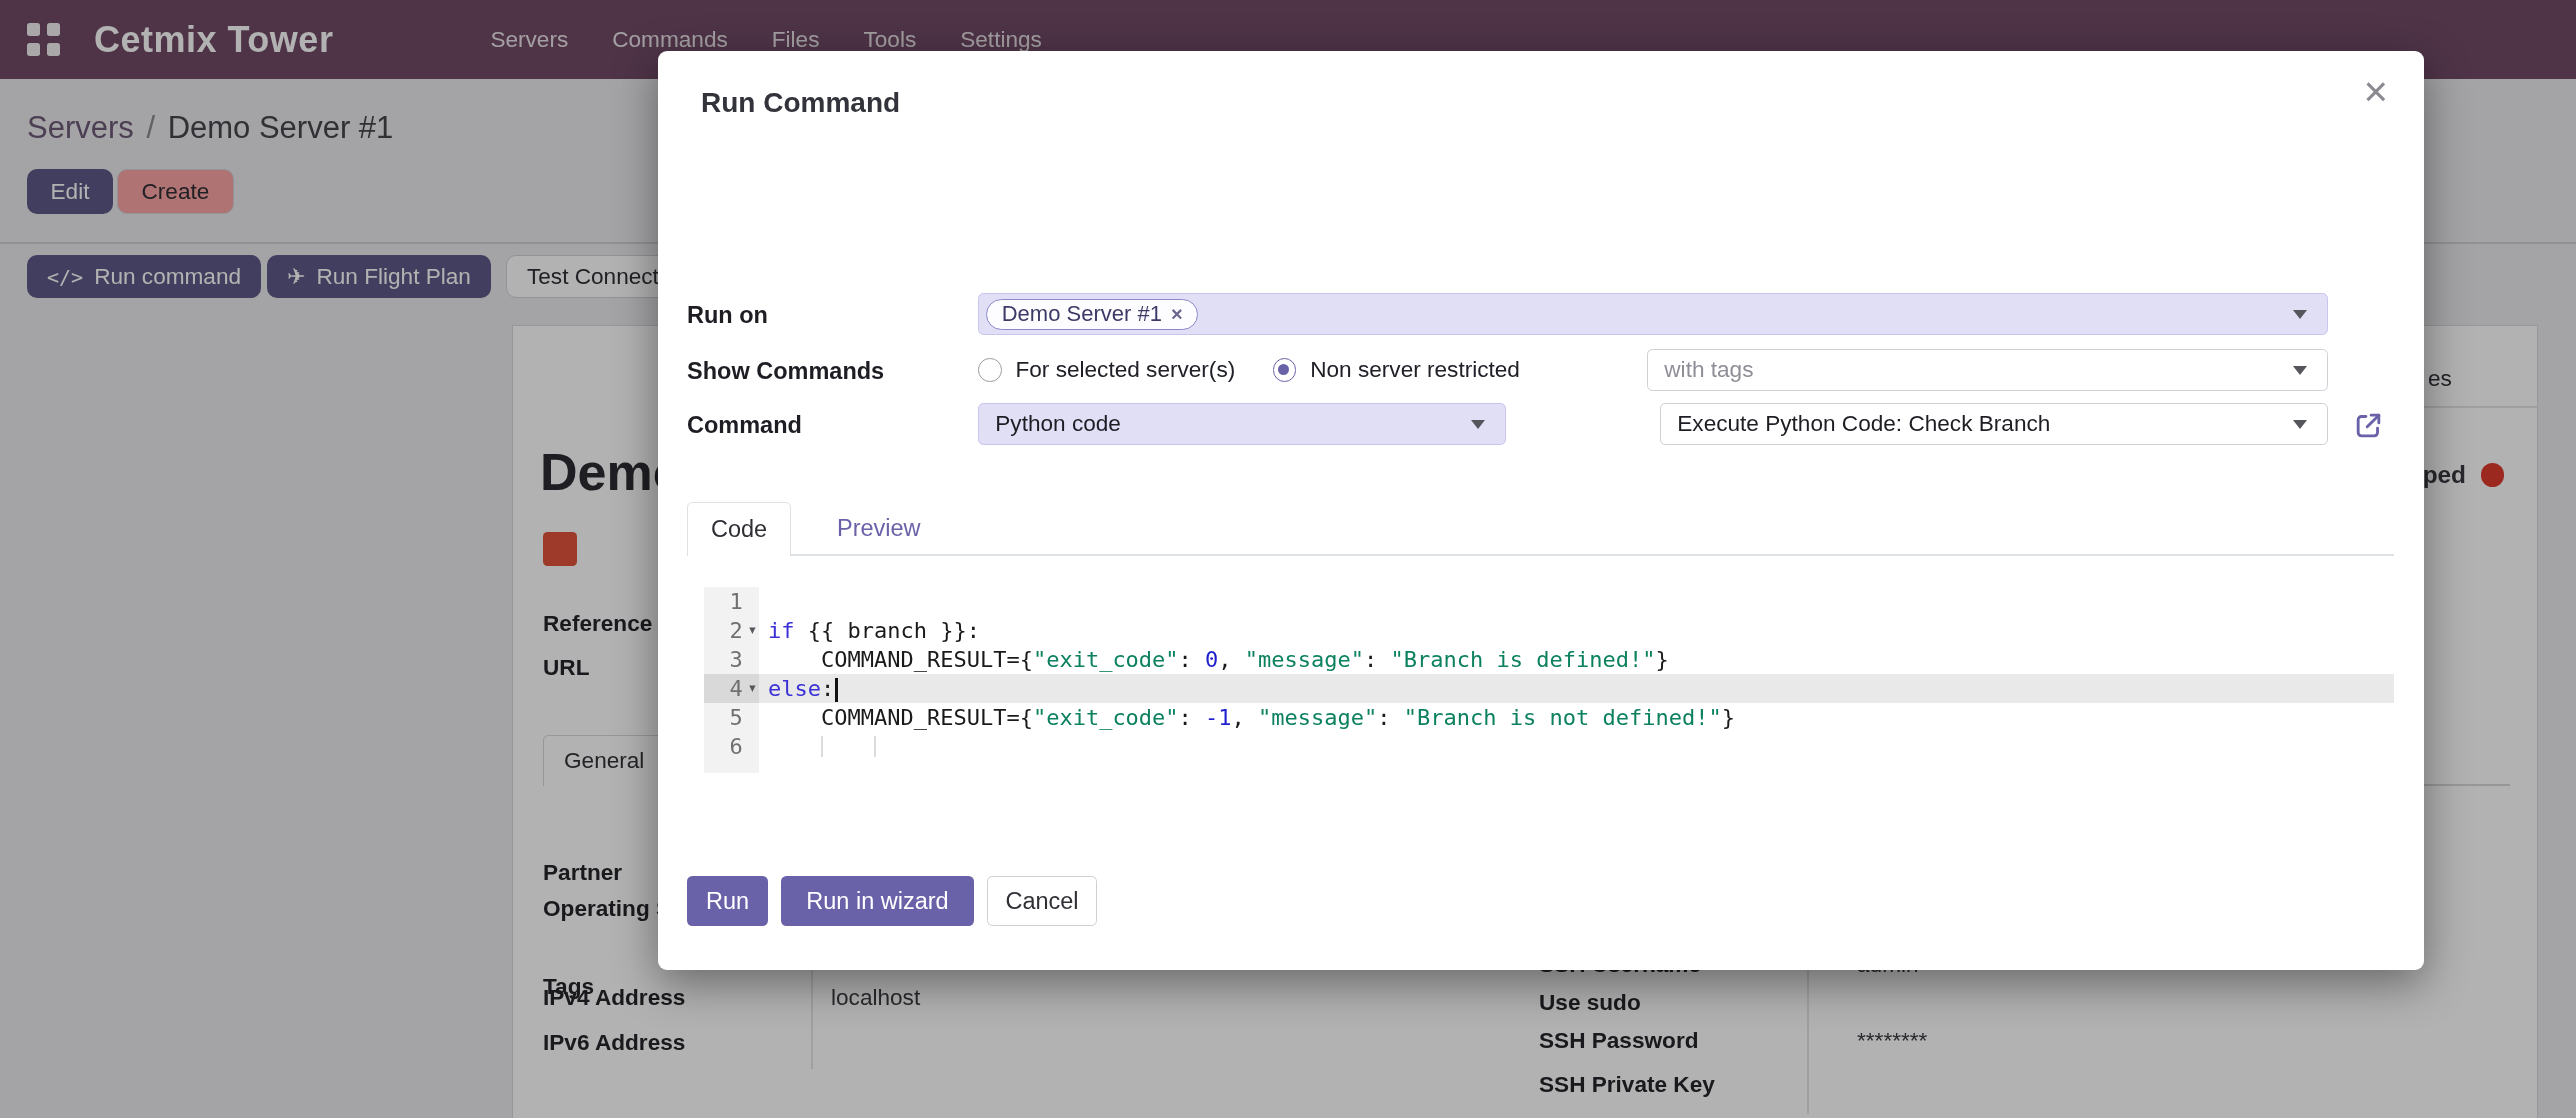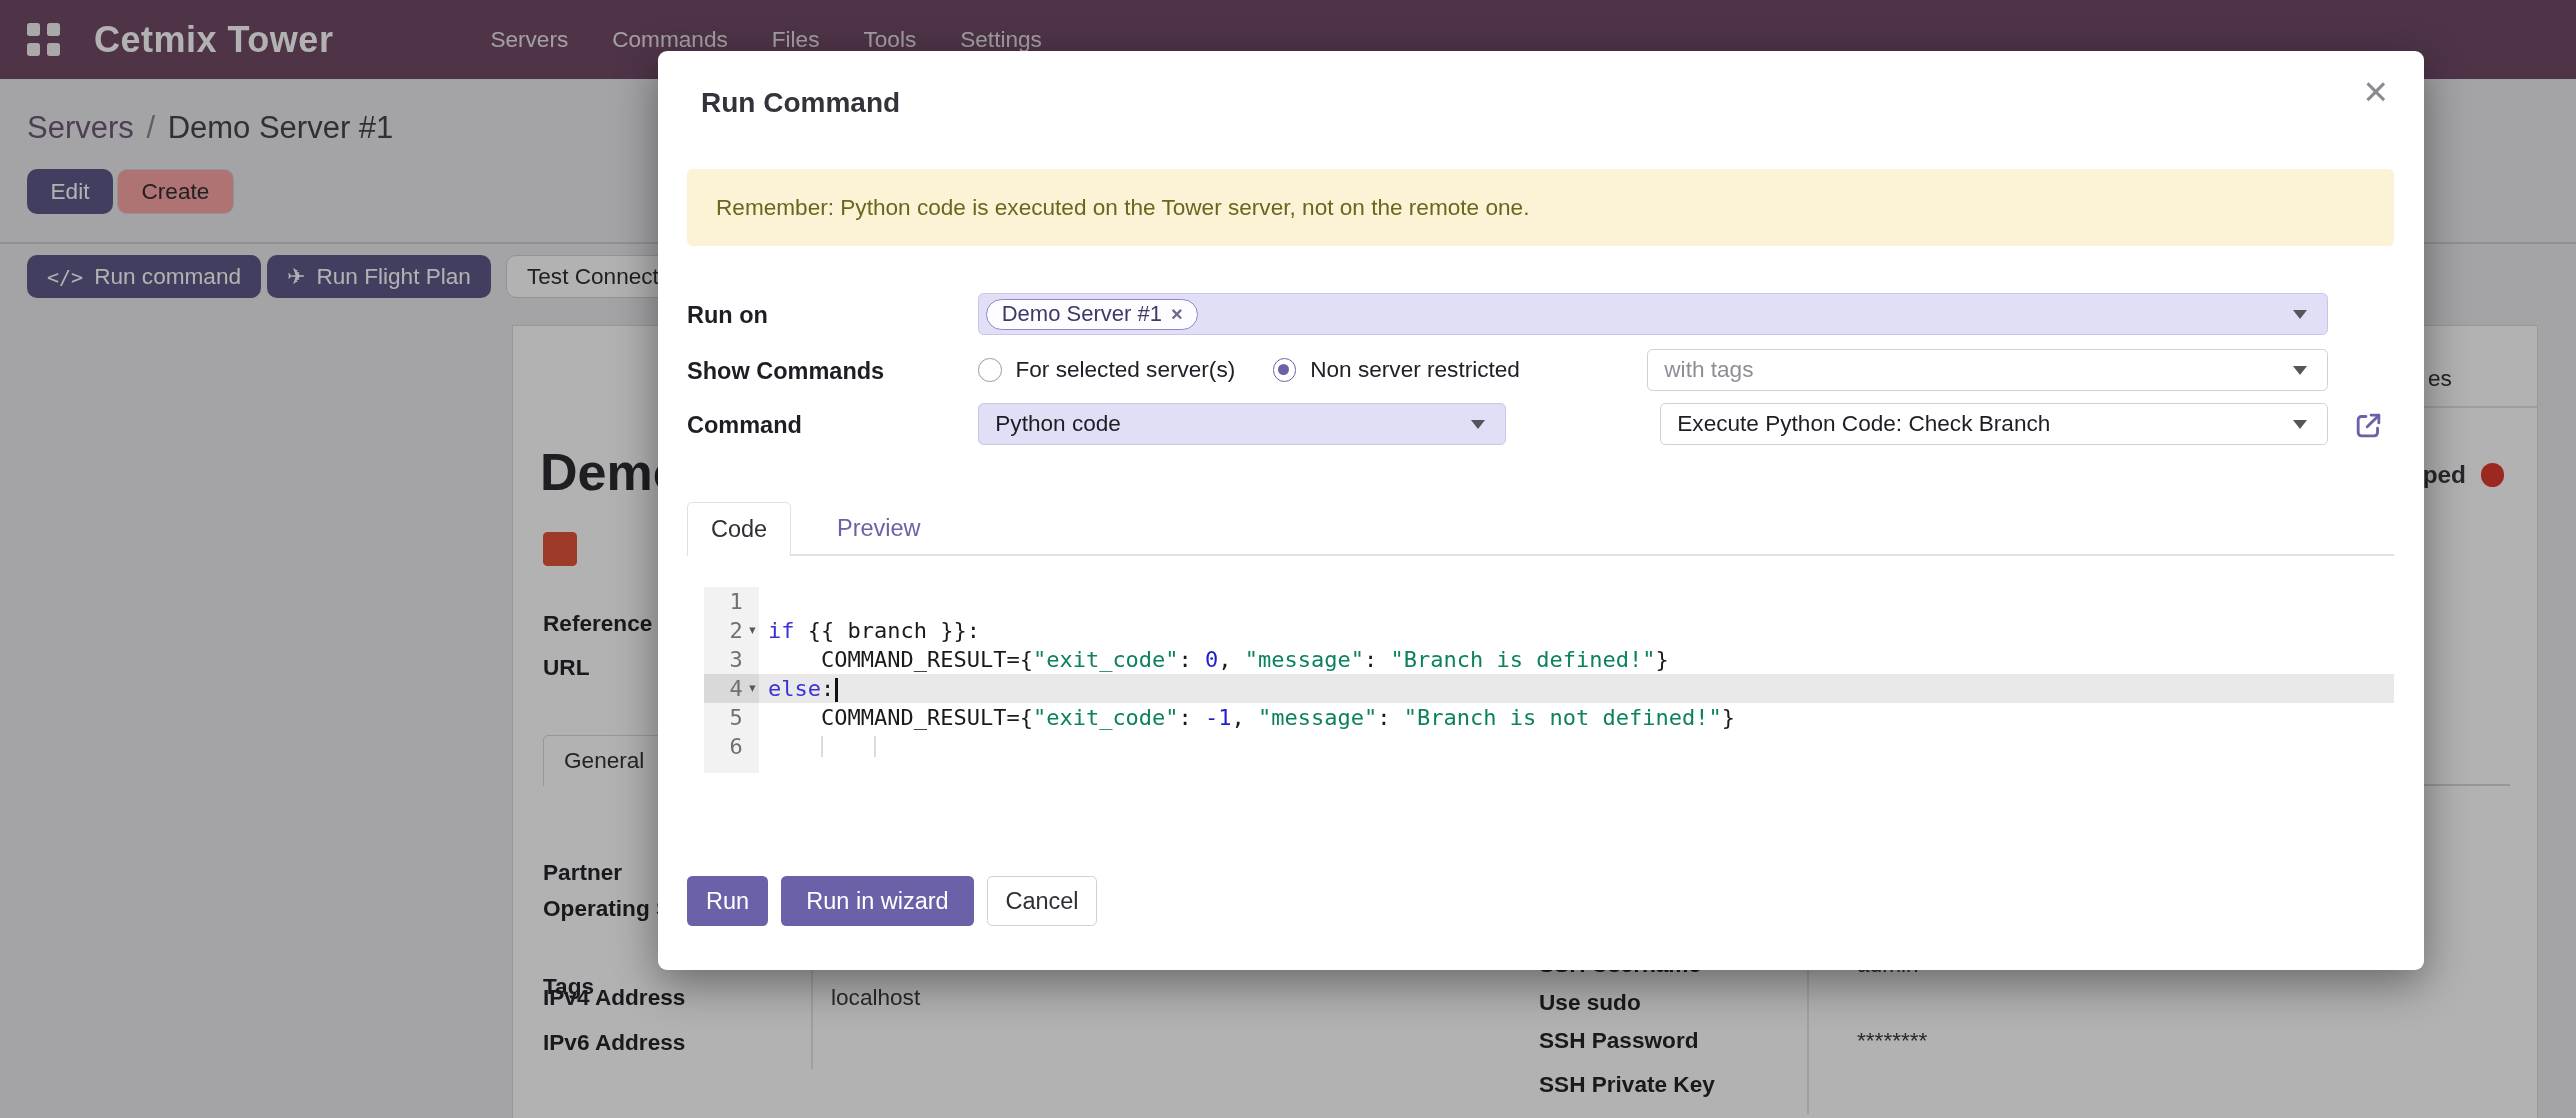--- a/index.html
+++ b/index.html
@@ -165,23 +165,20 @@
     <div class="flabel lb-sshk">SSH Private Key</div>
   </div>
 </div>
 
 <div class="overlay"></div>
 
 <div class="modal">
   <div class="modal-title">Run Command</div>
   <div class="modal-close">×</div>
 
-  <div class="alert">
-    <span>Remember: Python code is executed on the Tower server, not on the remote one.</span>
-  </div>
 
   <div class="frow-label lbl-runon">Run on</div>
   <div class="field-runon">
     <span class="tag-pill">
       <span>Demo Server #1</span>
       <span class="tag-x">×</span>
     </span>
     <i class="caret"></i>
   </div>
 

